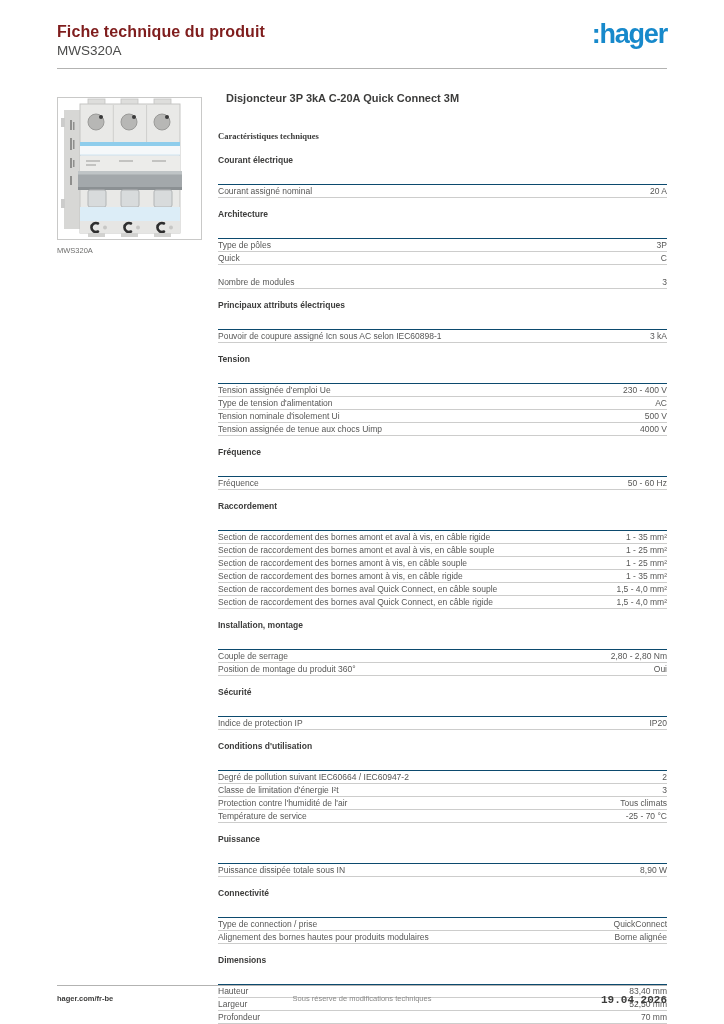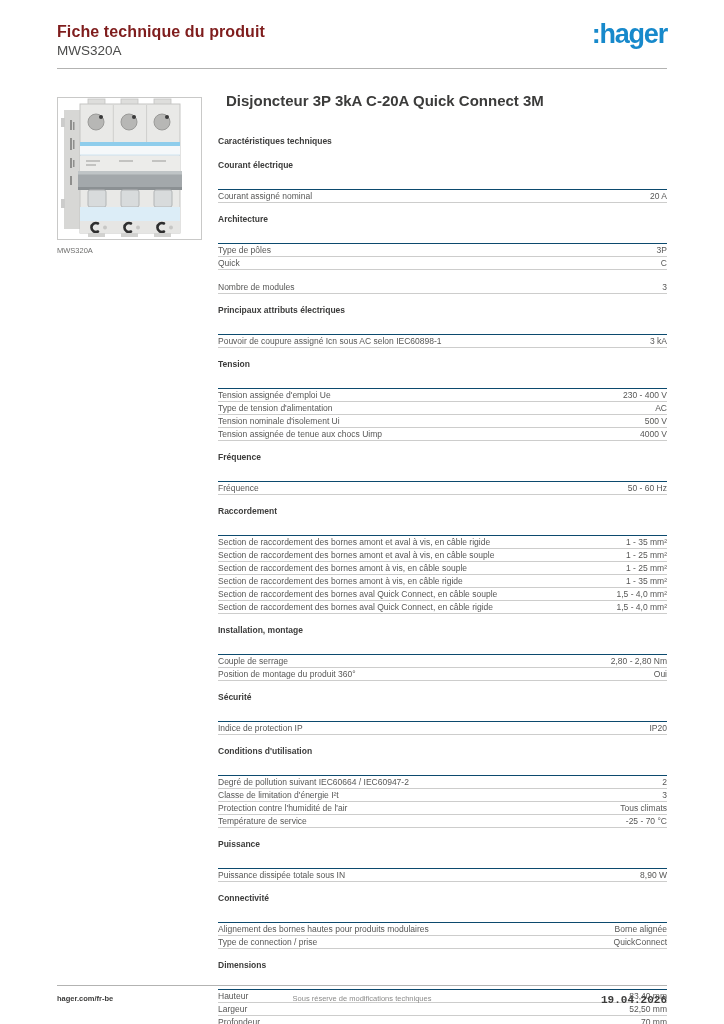--- a/index.html
+++ b/index.html
@@ -13,22 +13,22 @@
   .doc-title { position:absolute; left:57px; top:23px; font-size:16px; font-weight:bold; color:#7f1d1d; letter-spacing:.1px; }
   .doc-ref   { position:absolute; left:57px; top:43px; font-size:13.5px; color:#4b4b4a; }
   .brand-logo{ position:absolute; right:57px; top:19px; font-size:27px; font-weight:bold; color:#1789cb; letter-spacing:-1.2px; }
   .hr-top    { position:absolute; left:57px; right:57px; top:68px; border-top:1px solid #b3b3b2; }
   
   .img-frame { position:absolute; left:57px; top:97px; width:145px; height:143px; border:1px solid #c9c9c8; background:#ffffff; }
   .img-frame svg { display:block; width:100%; height:100%; }
   .img-caption { position:absolute; left:57px; top:246px; font-size:7.5px; color:#6e6e6d; }
   
   .specs { position:absolute; left:218px; top:92px; width:449px; }
-  .product-title { font-size:15px; font-weight:bold; color:#3c3c3b;padding-left:8px; }
-  .specs-subtitle { font-size:8.5px; font-weight:bold; color:#3c3c3b; margin-top:27px; }
+  .product-title { font-size:11px; font-weight:bold; color:#3c3c3b;padding-left:8px; }
+  .specs-subtitle { font-size:8.5px; font-weight:bold; color:#3c3c3b; margin-top:27px;font-family:Liberation Serif, serif; }
   #sections { margin-top:14px; }
   .section { margin-top:11px; }
   .section:first-child { margin-top:0; }
   .sec-h { font-size:8.5px; font-weight:bold; color:#3c3c3b; padding-bottom:19px; border-bottom:1px solid #0c4a6e; }
   .row { display:flex; justify-content:space-between; align-items:center; height:13px; border-bottom:1px solid #cdcdcc; font-size:8.5px; color:#575756; }
   .row .lab { white-space:nowrap; }
   .row .val { white-space:nowrap; text-align:left; }
   
   .hr-bot { position:absolute; left:57px; right:57px; top:985px; border-top:1px solid #b3b3b2; }
   .f-url  { position:absolute; left:57px; top:994px; font-size:7.5px; font-weight:bold; color:#3c3c3b; }
@@ -248,26 +248,26 @@
         <div class="section">
           <div class="sec-h">Puissance</div>
           <div class="row">
             <span class="lab">Puissance dissipée totale sous IN</span>
             <span class="val">8,90 W</span>
           </div>
         </div>
         <div class="section">
           <div class="sec-h">Connectivité</div>
           <div class="row">
+            <span class="lab">Type de connection / prise</span>
+            <span class="val">QuickConnect</span>
+          </div>
+          <div class="row">
             <span class="lab">Alignement des bornes hautes pour produits modulaires</span>
             <span class="val">Borne alignée</span>
-          </div>
-          <div class="row">
-            <span class="lab">Type de connection / prise</span>
-            <span class="val">QuickConnect</span>
           </div>
         </div>
         <div class="section">
           <div class="sec-h">Dimensions</div>
           <div class="row">
             <span class="lab">Hauteur</span>
             <span class="val">83,40 mm</span>
           </div>
           <div class="row">
             <span class="lab">Largeur</span>

